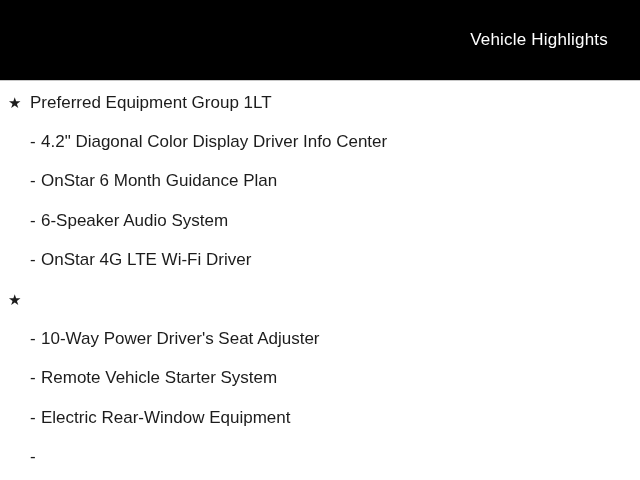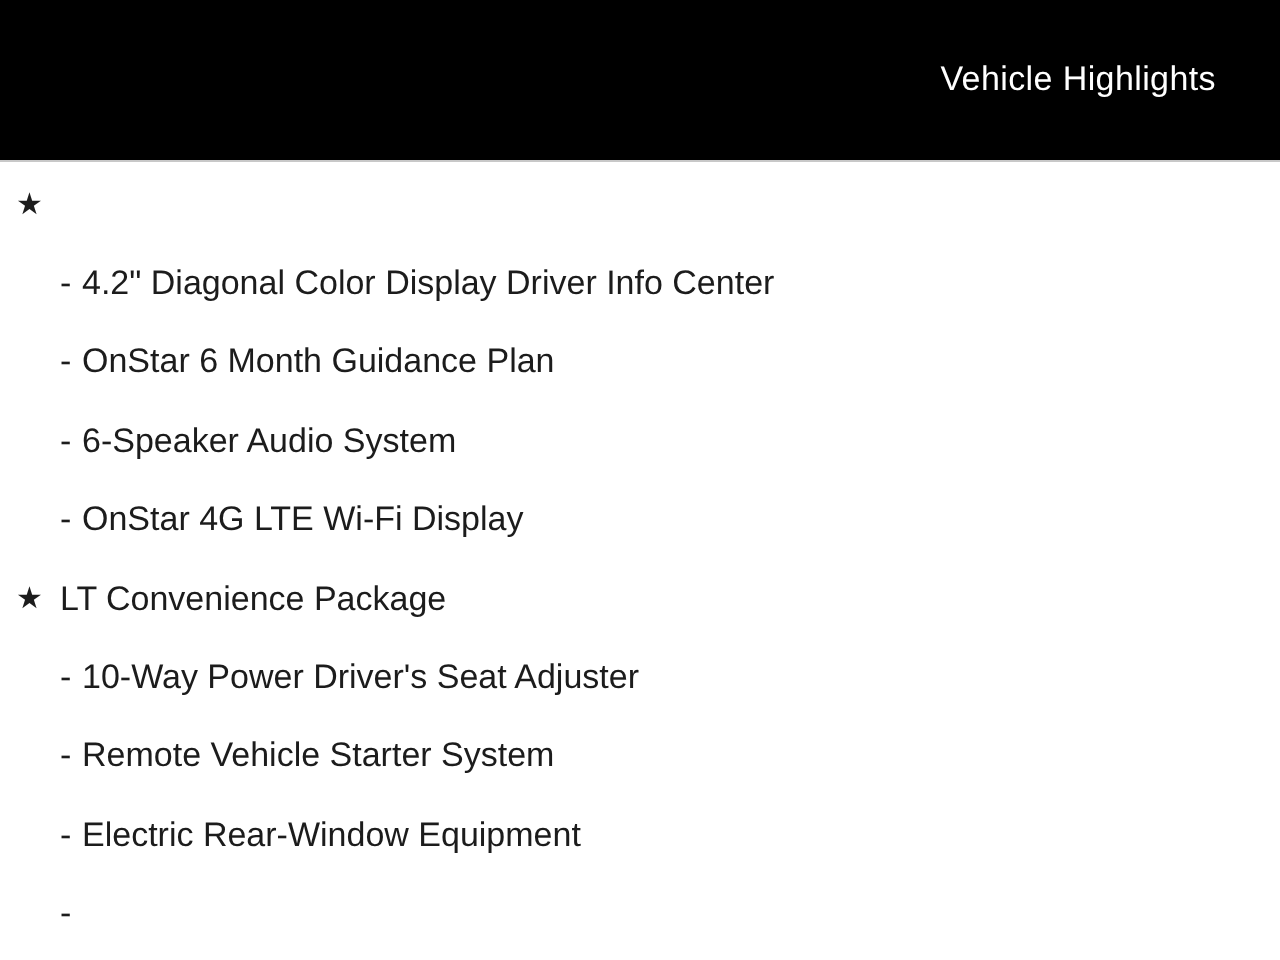--- a/index.html
+++ b/index.html
@@ -73,45 +73,45 @@
 <div class="page">
 
   <div class="header-bar">
     <span class="header-title">Vehicle Highlights</span>
   </div>
 
   <div class="highlights-list">
 
     <div class="row group">
       <span class="bullet">★</span>
+      <span class="label">Preferred Equipment Group 1LT</span>
     </div>
 
     <div class="row feature">
       <span class="bullet">-</span>
       <span class="label">4.2" Diagonal Color Display Driver Info Center</span>
     </div>
 
     <div class="row feature">
       <span class="bullet">-</span>
       <span class="label">OnStar 6 Month Guidance Plan</span>
     </div>
 
     <div class="row feature">
       <span class="bullet">-</span>
       <span class="label">6-Speaker Audio System</span>
     </div>
 
     <div class="row feature">
       <span class="bullet">-</span>
-      <span class="label">OnStar 4G LTE Wi-Fi Display</span>
+      <span class="label">OnStar 4G LTE Wi-Fi Driver</span>
     </div>
 
     <div class="row group">
       <span class="bullet">★</span>
-      <span class="label">LT Convenience Package</span>
     </div>
 
     <div class="row feature">
       <span class="bullet">-</span>
       <span class="label">10-Way Power Driver's Seat Adjuster</span>
     </div>
 
     <div class="row feature">
       <span class="bullet">-</span>
       <span class="label">Remote Vehicle Starter System</span>

